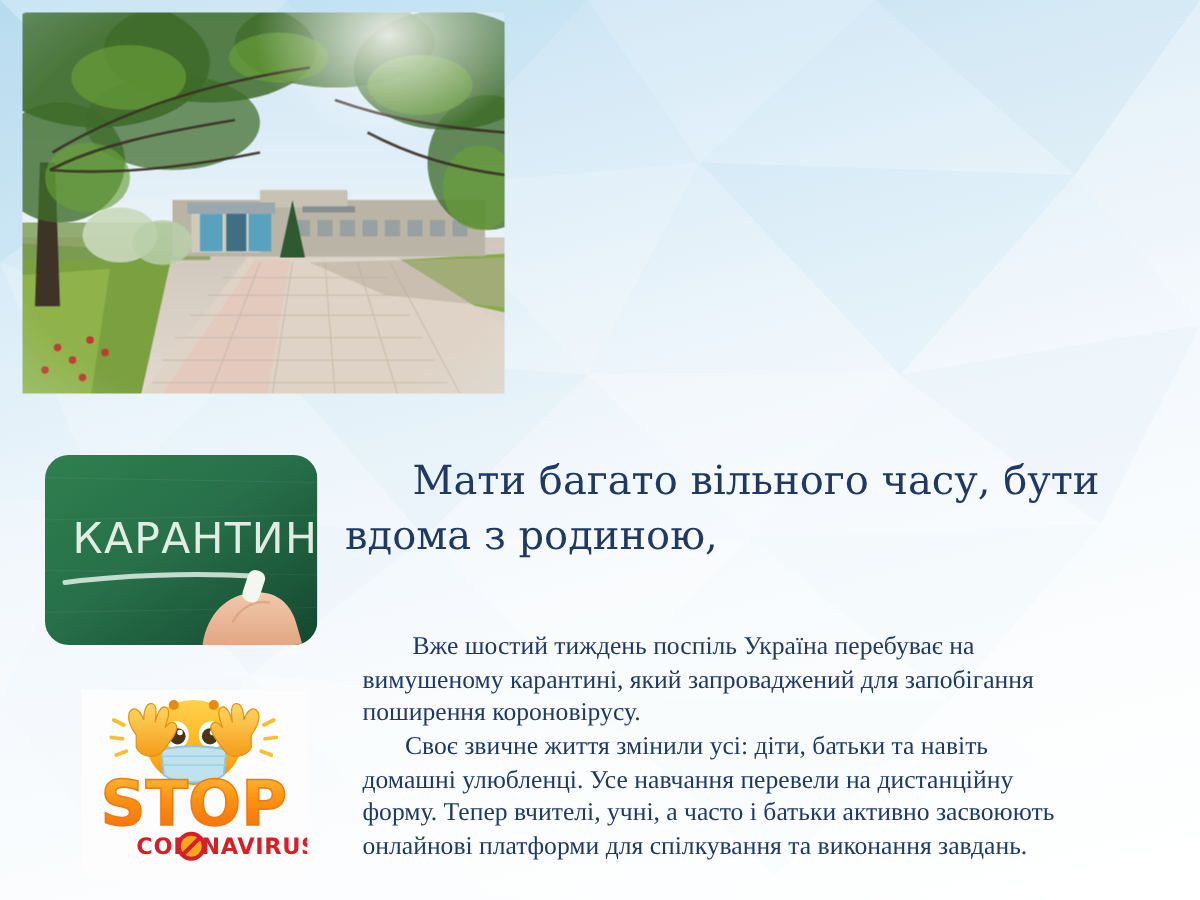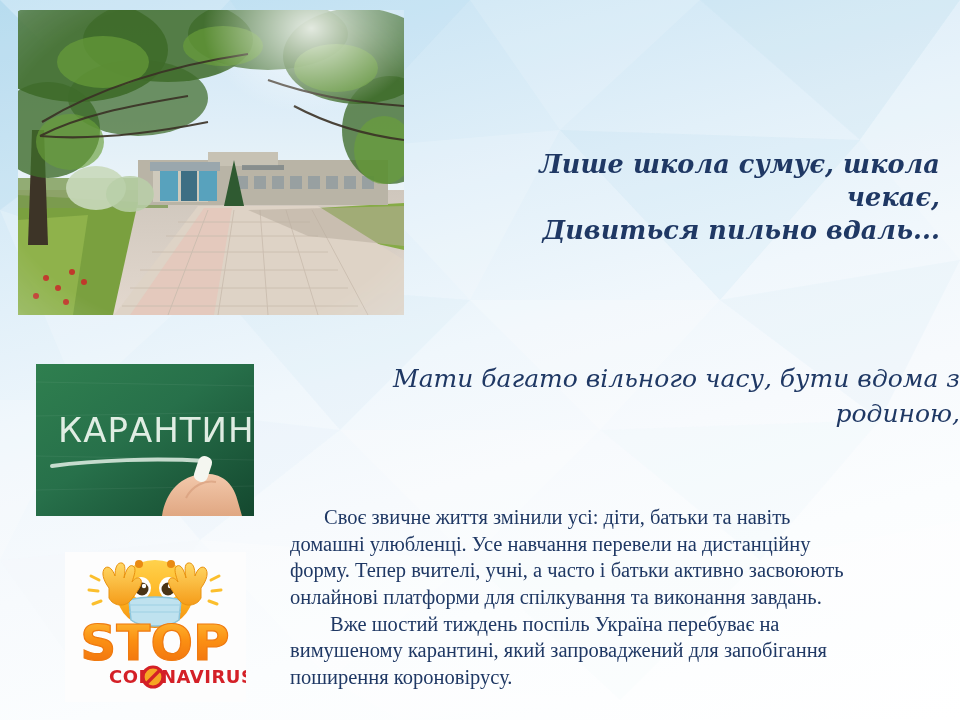--- a/index.html
+++ b/index.html
@@ -19,21 +19,21 @@
   
   .photo-school{
     position:absolute;left:18px;top:10px;width:386px;height:305px;
     overflow:hidden;
     -webkit-mask-image:radial-gradient(ellipse 96% 95% at 50% 50%, #000 58%, rgba(0,0,0,0.85) 72%, rgba(0,0,0,0.35) 88%, rgba(0,0,0,0) 100%);
     mask-image:radial-gradient(ellipse 96% 95% at 50% 50%, #000 58%, rgba(0,0,0,0.85) 72%, rgba(0,0,0,0.35) 88%, rgba(0,0,0,0) 100%);
   }
   .photo-school svg{display:block;width:386px;height:305px;}
   
   .photo-board{
-    position:absolute;left:36px;top:364px;width:218px;height:152px;overflow:hidden;
+    position:absolute;left:36px;top:364px;width:218px;height:152px;overflow:hidden;border-radius:19px;
   }
   .photo-board svg{display:block;width:218px;height:152px;}
   
   .photo-stop{
     position:absolute;left:65px;top:552px;width:181px;height:150px;overflow:hidden;
     background:#fdfdfd;
   }
   .photo-stop svg{display:block;width:181px;height:150px;}
   
   .heading{
@@ -43,23 +43,22 @@
     font-family:"DejaVu Serif","Liberation Serif",serif;
     font-style:italic;font-weight:bold;
     font-size:25.5px;line-height:1.30;
     letter-spacing:.1px;
   }
   .heading .l2{display:block;}
   .para-dream{
     position:absolute;left:276px;top:362px;width:684px;
     color:#1f3864;
     font-family:"DejaVu Serif","Liberation Serif",serif;
-    font-style:italic;
-    font-size:25px;line-height:1.38;
-    text-align:right;
+    font-size:32px;line-height:1.38;
+    text-align:left;
   }
   .para-dream .ind{display:inline-block;width:54px;}
   .para-body{
     position:absolute;left:290px;top:504px;width:660px;
     color:#1f3864;
     font-family:"Liberation Serif","DejaVu Serif",serif;
     font-size:20.5px;line-height:1.30;
     text-align:left;
   }
   .para-body p{margin:0;}
@@ -302,37 +301,33 @@
 
       <text x="44" y="131" text-anchor="start" font-family="'DejaVu Sans','Liberation Sans',sans-serif" font-size="18" font-weight="bold" fill="#d42027" letter-spacing="0.5">COR</text>
       <text x="96" y="131" text-anchor="start" font-family="'DejaVu Sans','Liberation Sans',sans-serif" font-size="18" font-weight="bold" fill="#d42027" letter-spacing="0.5">NAVIRUS</text>
 
       <circle cx="88" cy="125" r="10" fill="#f6a623"></circle>
       <circle cx="88" cy="125" r="10" fill="none" stroke="#d42027" stroke-width="3.2"></circle>
       <line x1="81" y1="132" x2="95" y2="118" stroke="#d42027" stroke-width="3.2"></line>
     </svg>
   </div>
 
-  <div class="heading">
-    <span class="l1">Лише школа сумує, школа чекає,</span>
-    <span class="l2">Дивиться пильно вдаль...</span>
-  </div>
 
   <div class="para-dream">
     <span class="ind"></span><span>Мати багато вільного часу, бути вдома з  родиною,</span><br>
     <br>
   </div>
 
   <div class="para-body">
+    <p>
+      <span class="ind"></span><span>Вже  шостий тиждень  поспіль  Україна  перебуває на</span><br>
+      <span>вимушеному карантині, який запроваджений для запобігання</span><br>
+      <span>поширення короновірусу.</span>
+    </p>
     <p>
       <span class="ind-sm"></span><span>Своє звичне життя змінили усі: діти, батьки та навіть</span><br>
       <span>домашні улюбленці. Усе навчання перевели на дистанційну</span><br>
       <span>форму. Тепер вчителі, учні, а часто і батьки активно засвоюють</span><br>
       <span>онлайнові платформи для спілкування та виконання завдань.</span>
     </p>
-    <p>
-      <span class="ind"></span><span>Вже  шостий тиждень  поспіль  Україна  перебуває на</span><br>
-      <span>вимушеному карантині, який запроваджений для запобігання</span><br>
-      <span>поширення короновірусу.</span>
-    </p>
   </div>
 
 </div>
 
 </body></html>

